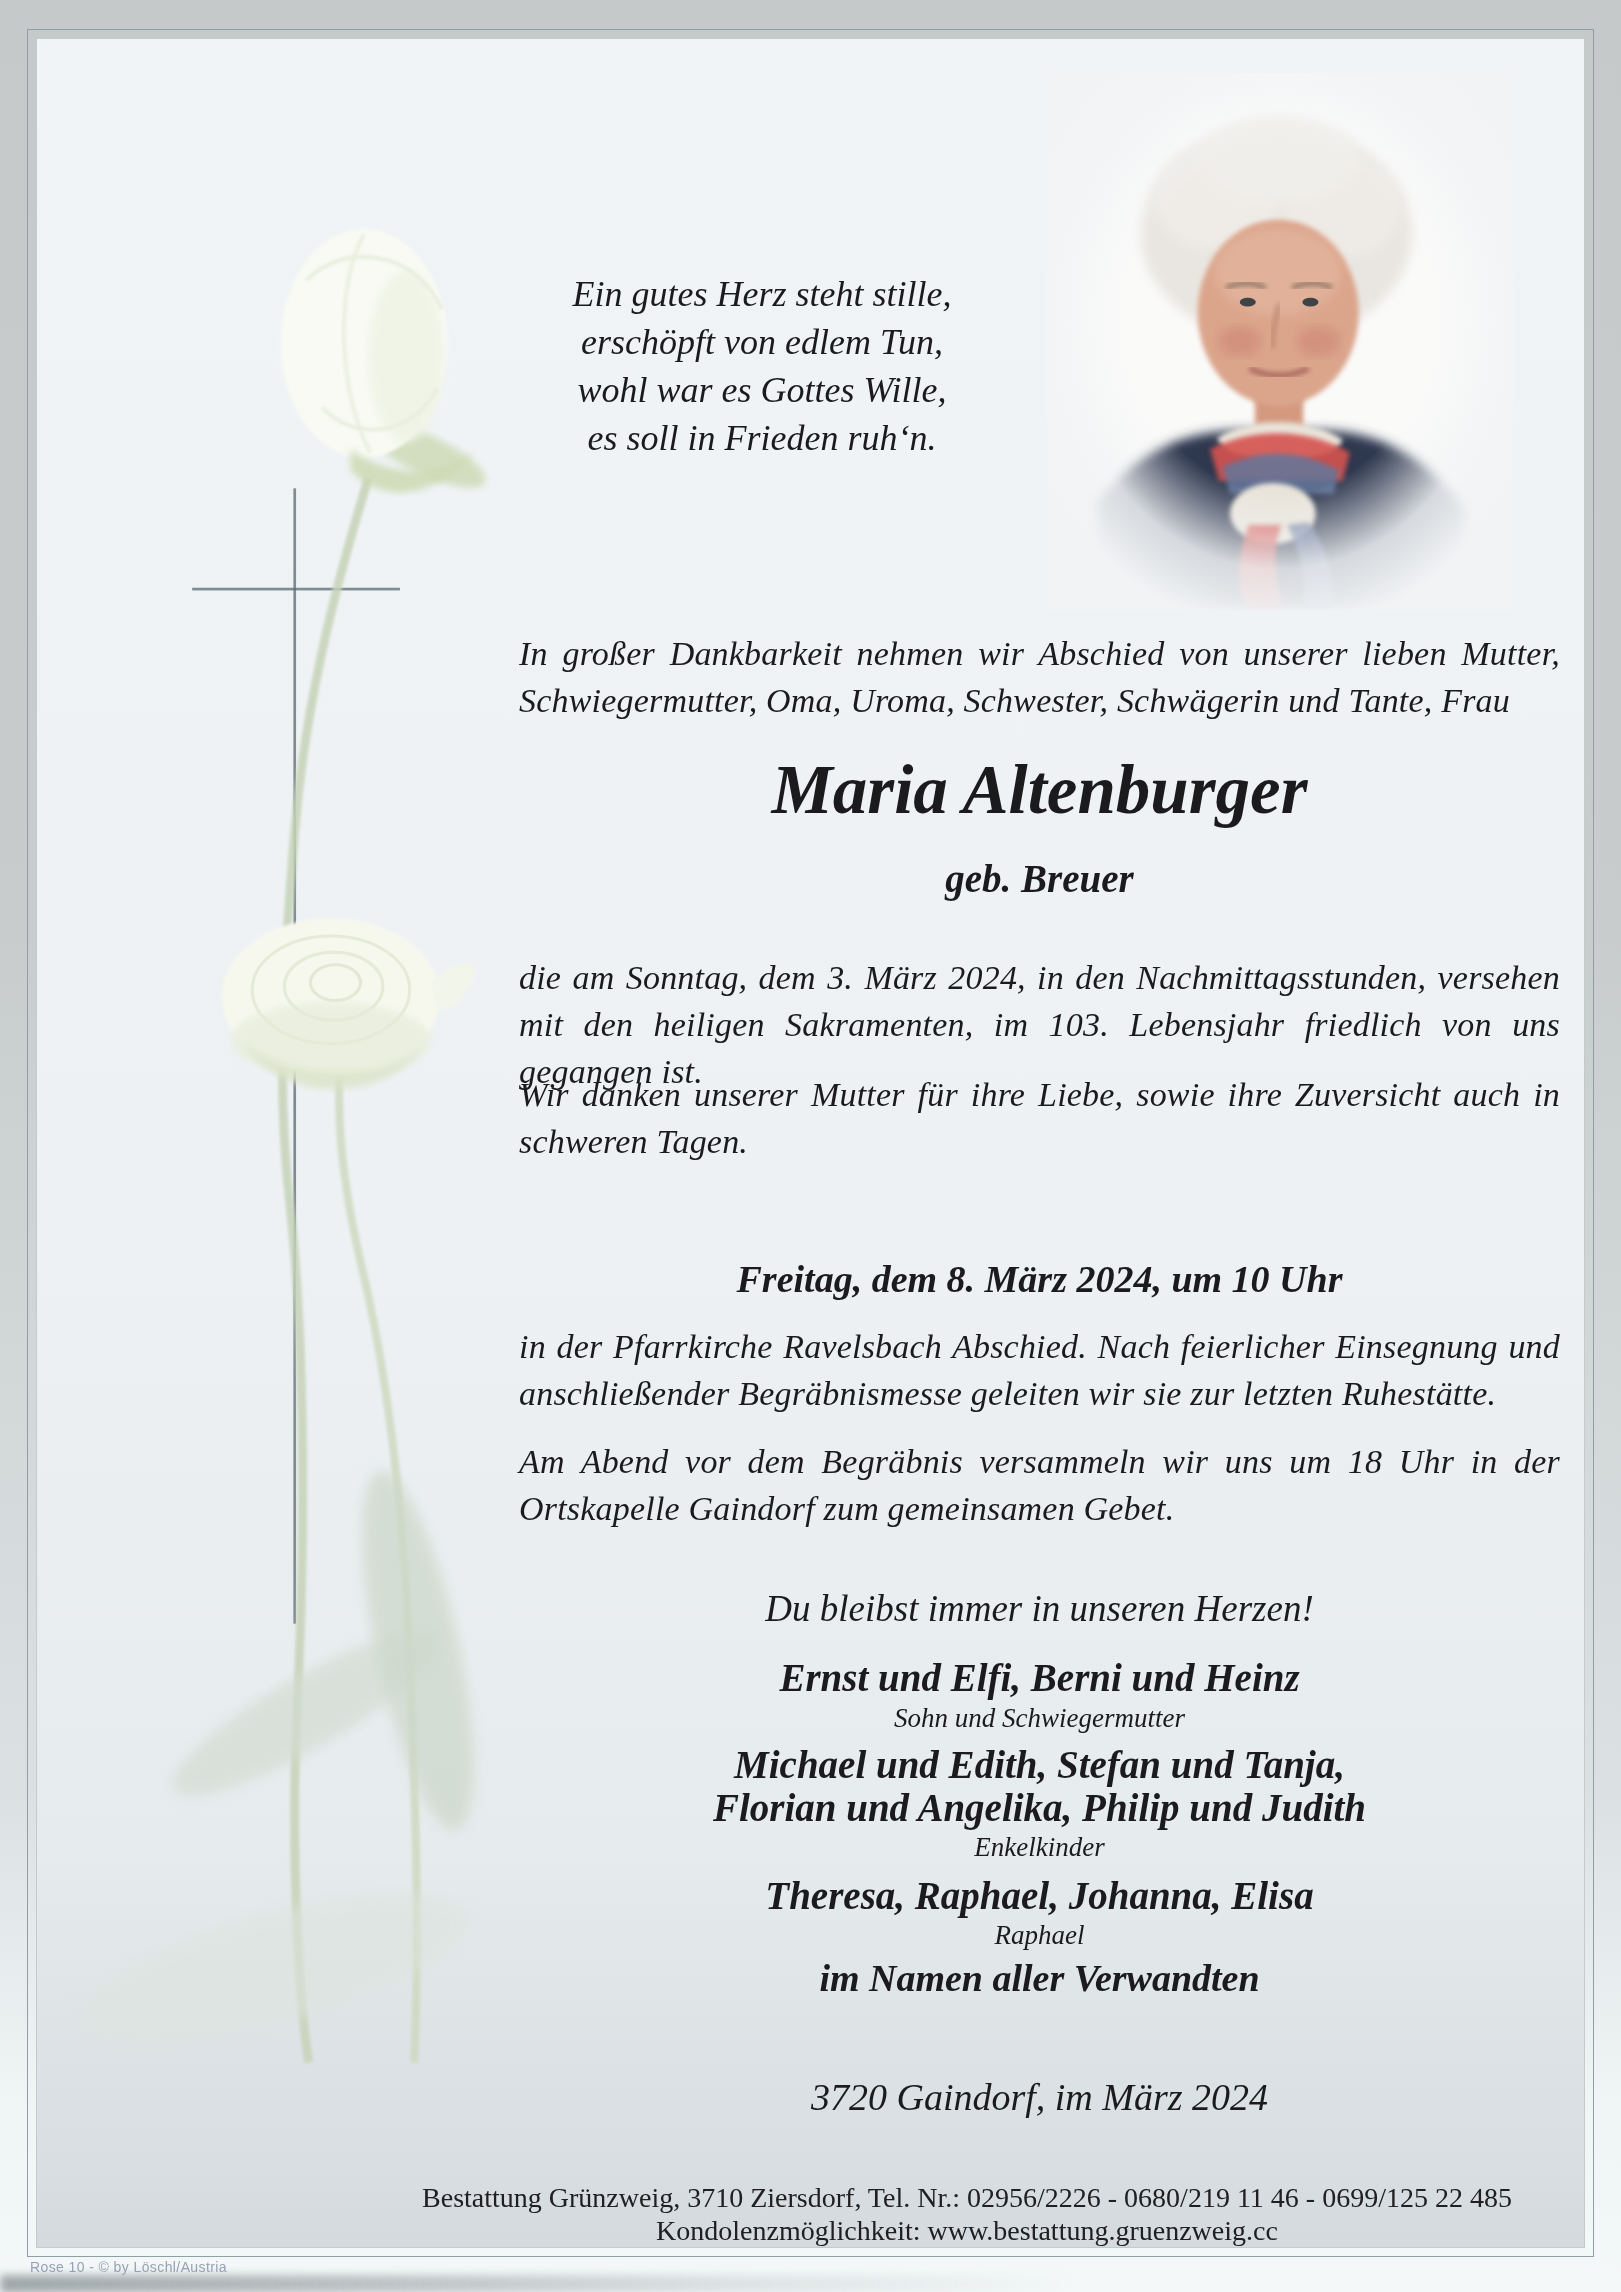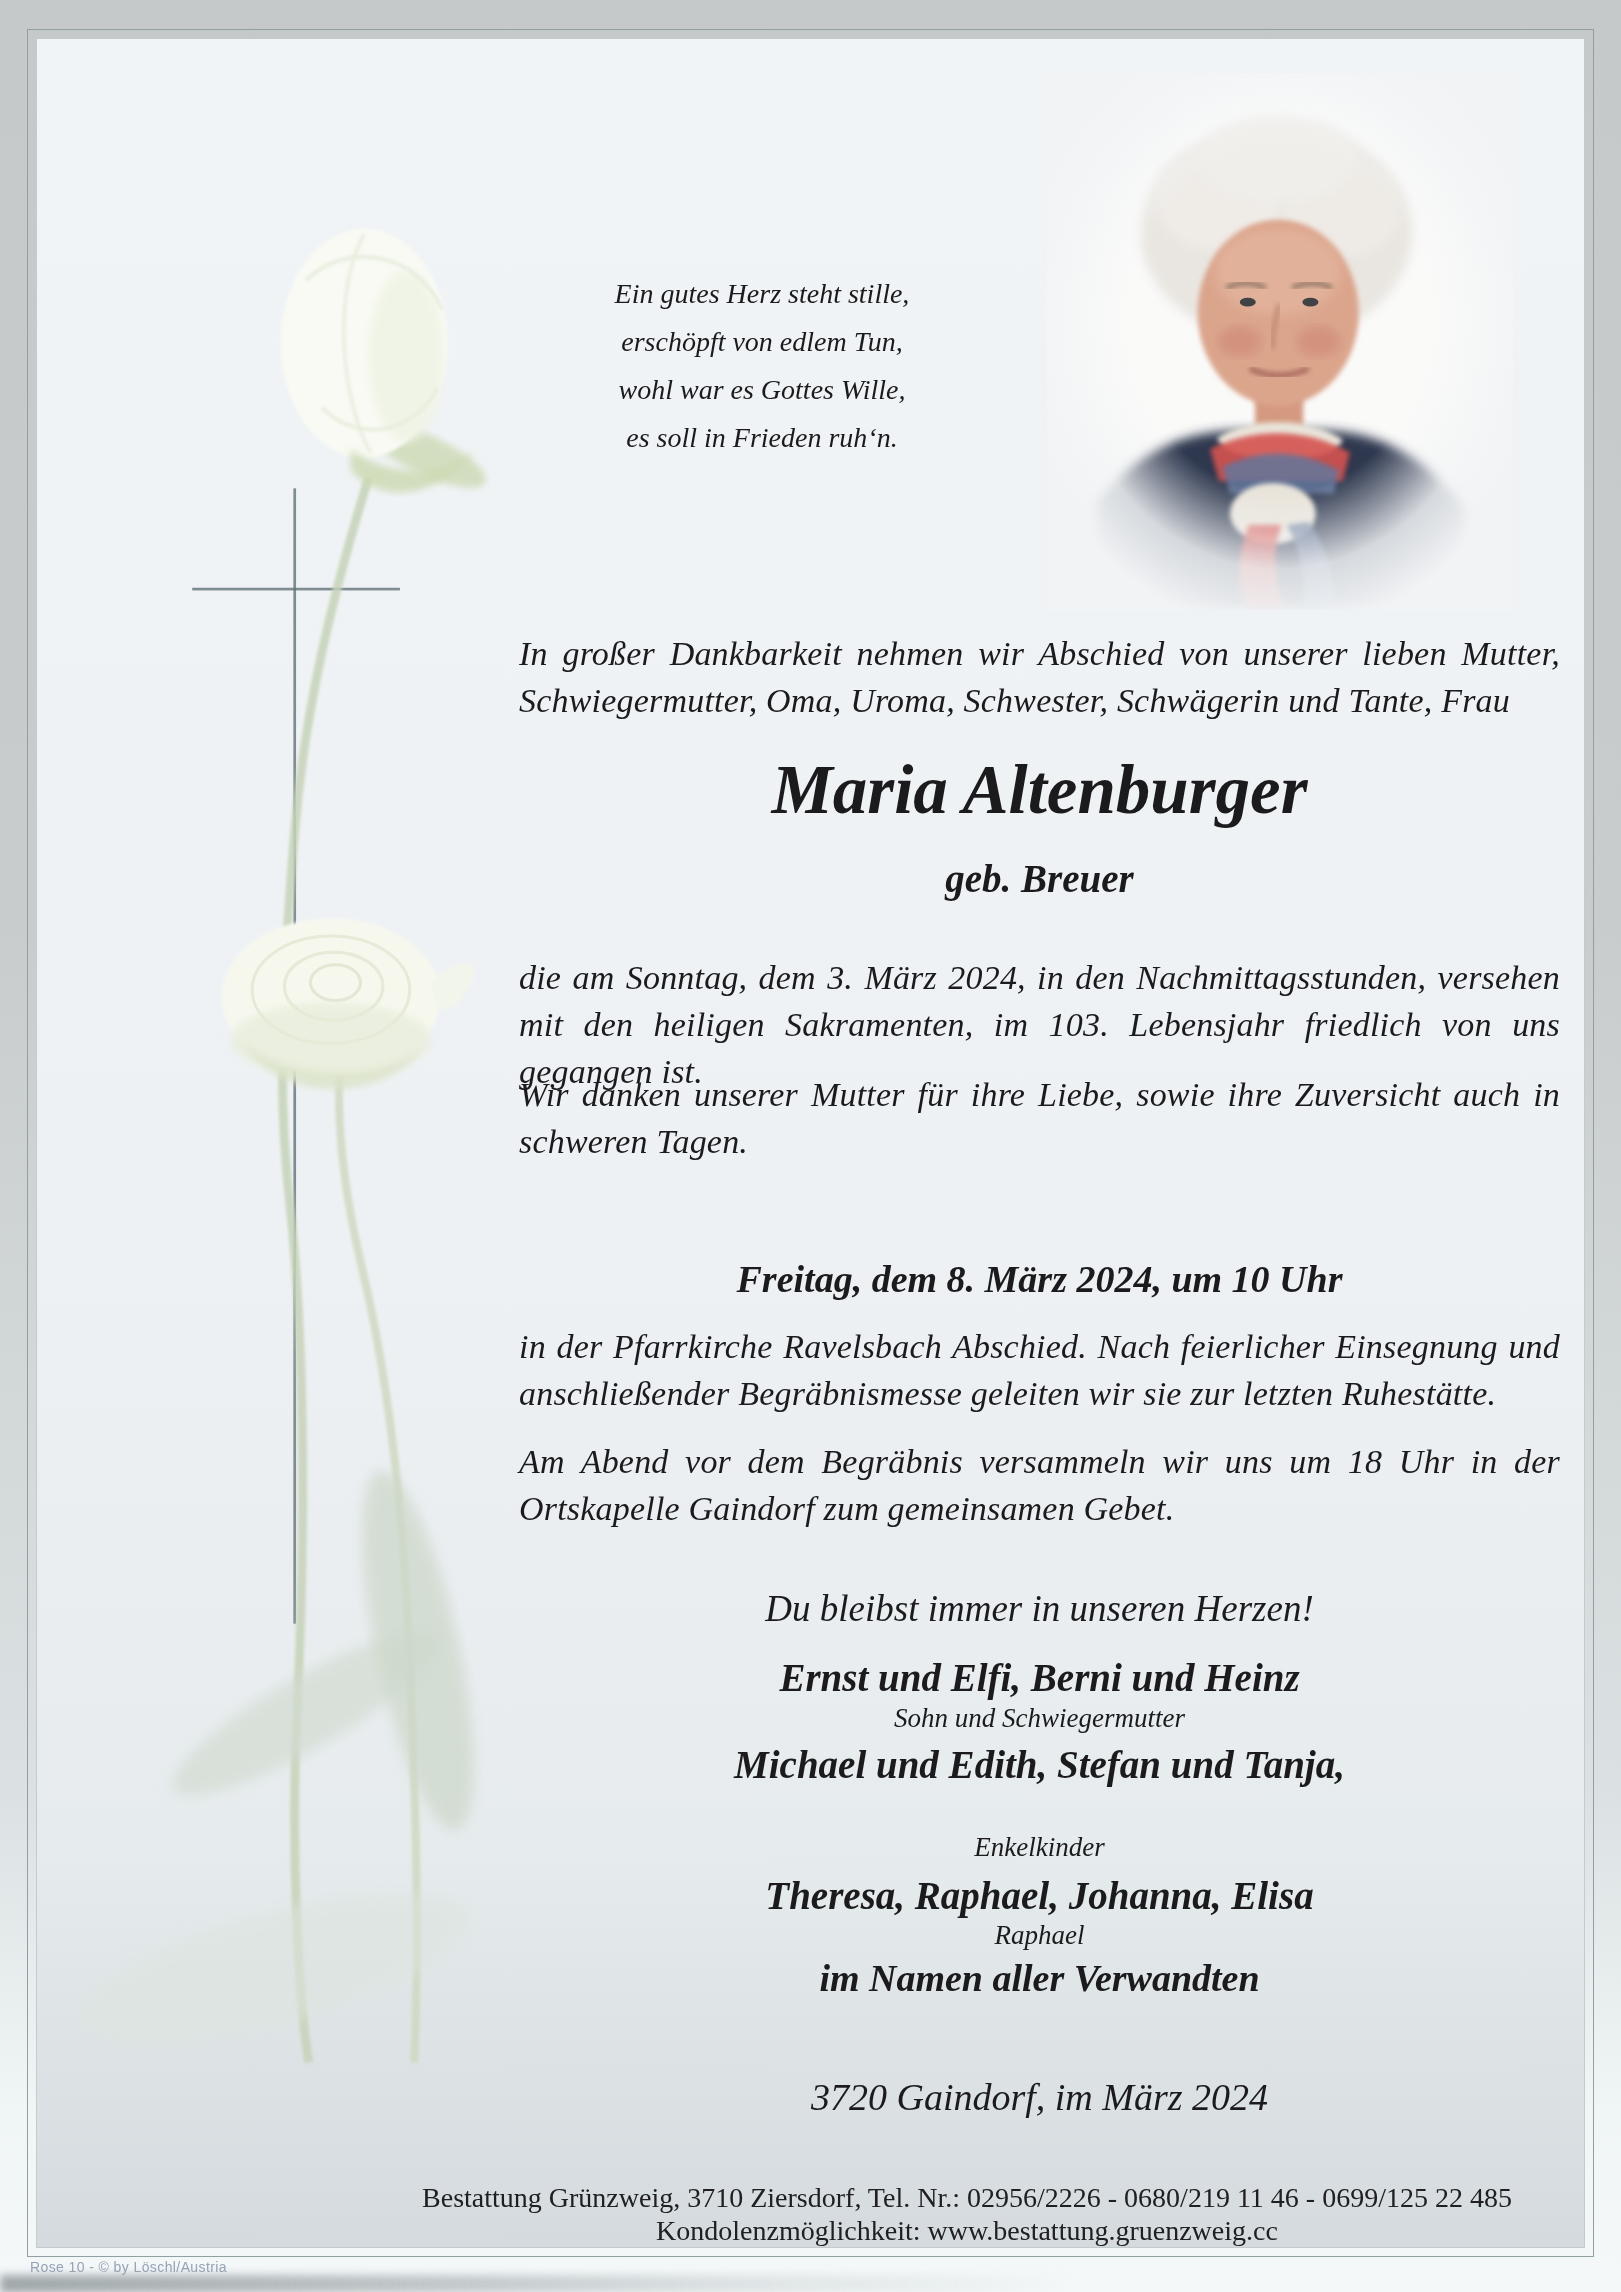--- a/index.html
+++ b/index.html
@@ -22,21 +22,21 @@
     box-sizing:border-box;
     background:linear-gradient(180deg,#f1f4f6 0%,#eef1f4 55%,#e6ebed 82%,#d8dee1 96%,#d4dadd 100%);
     overflow:hidden;
   }
   .rose-art{position:absolute;left:0px;top:170px;width:502px;height:1934px;pointer-events:none;}
   .portrait{position:absolute;left:1010px;top:34px;width:466px;height:537px;}
   .txt{position:absolute;color:#1b1b1d;font-style:italic;}
   .col{left:482px;width:1041px;}
   .just{text-align:justify;font-size:34px;line-height:47px;letter-spacing:0.2px;}
   .center{text-align:center;}
-  .poem{left:407px;width:636px;text-align:center;font-size:28px;line-height:48px;}
+  .poem{left:407px;width:636px;text-align:center;font-size:36px;line-height:48px;}
   .big-name{font-size:69px;font-weight:bold;line-height:1.05;}
   .maiden{font-size:39px;font-weight:bold;}
   .bold-line{font-size:38px;font-weight:bold;}
   .quote{font-size:37px;}
   .names{font-size:39px;font-weight:bold;line-height:45px;}
   .relation{font-size:27px;line-height:30px;}
   .place-date{font-size:38px;}
   .footer{left:296px;width:1268px;text-align:center;font-style:normal;font-size:28px;line-height:33px;color:#202022;}
   .watermark{
     position:absolute;left:30px;top:2259px;
@@ -177,20 +177,21 @@
       <div class="txt col just" style="top:1284px;">in der Pfarrkirche Ravelsbach Abschied. Nach feierlicher Einsegnung und anschließender Begräbnismesse geleiten wir sie zur letzten Ruhestätte.</div>
 
       <div class="txt col just" style="top:1399px;">Am Abend vor dem Begräbnis versammeln wir uns um 18 Uhr in der Ortskapelle Gaindorf zum gemeinsamen Gebet.</div>
 
       <div class="txt col center quote" style="top:1548px;">Du bleibst immer in unseren Herzen!</div>
 
       <div class="txt col center names" style="top:1616px;">Ernst und Elfi, Berni und Heinz</div>
       <div class="txt col center relation" style="top:1664px;">Sohn und Schwiegermutter</div>
 
       <div class="txt col center names" style="top:1703px;">Michael und Edith, Stefan und Tanja,</div>
+      <div class="txt col center names" style="top:1746px;">Florian und Angelika, Philip und Judith</div>
       <div class="txt col center relation" style="top:1793px;">Enkelkinder</div>
 
       <div class="txt col center names" style="top:1834px;">Theresa, Raphael, Johanna, Elisa</div>
       <div class="txt col center relation" style="top:1881px;">Raphael</div>
 
       <div class="txt col center bold-line" style="top:1917px;">im Namen aller Verwandten</div>
 
       <div class="txt col center place-date" style="top:2010px;margin-top:26px;">3720 Gaindorf, im März 2024</div>
 
       <div class="txt footer" style="top:2142px;">

